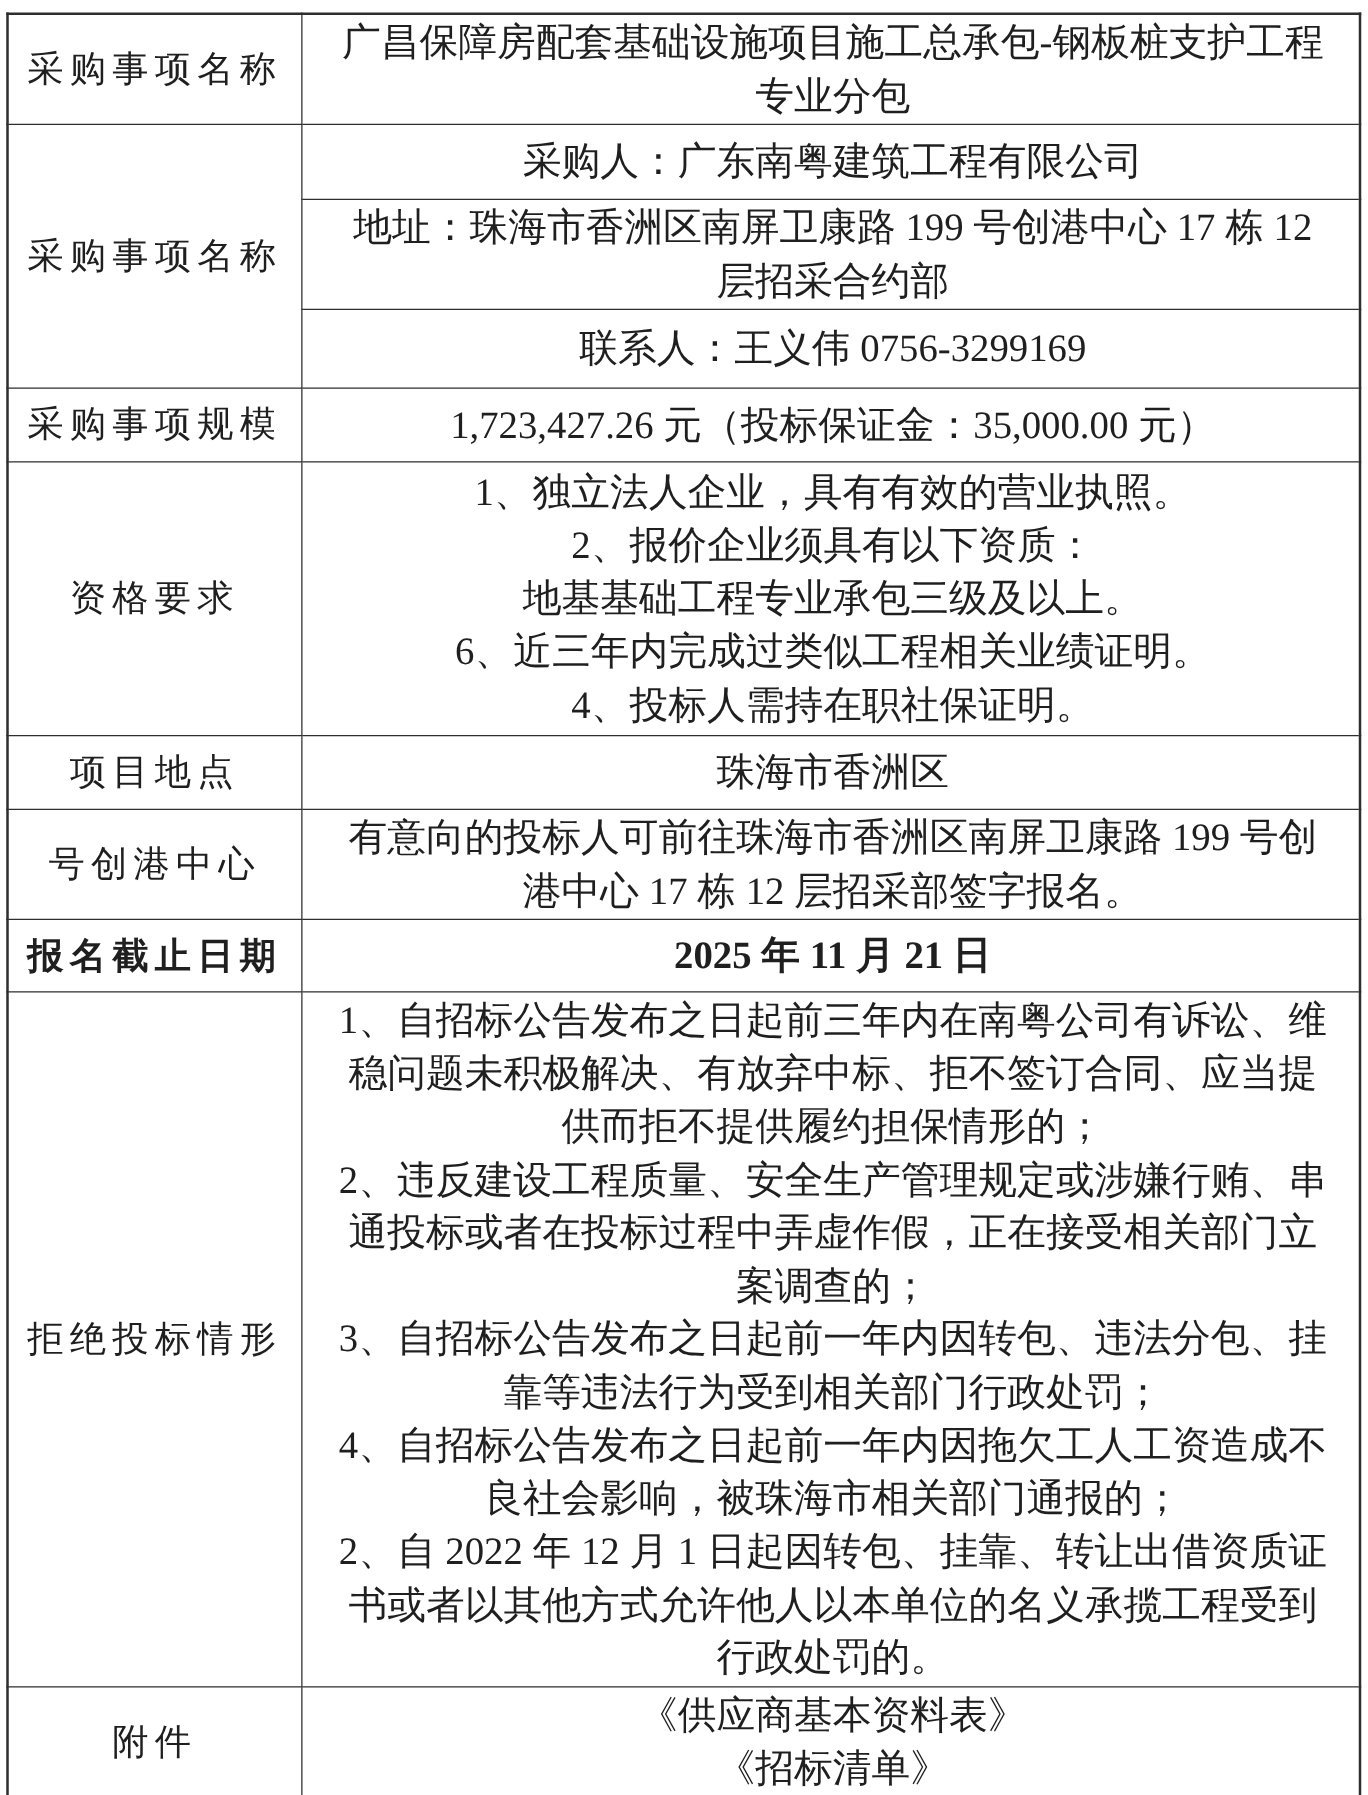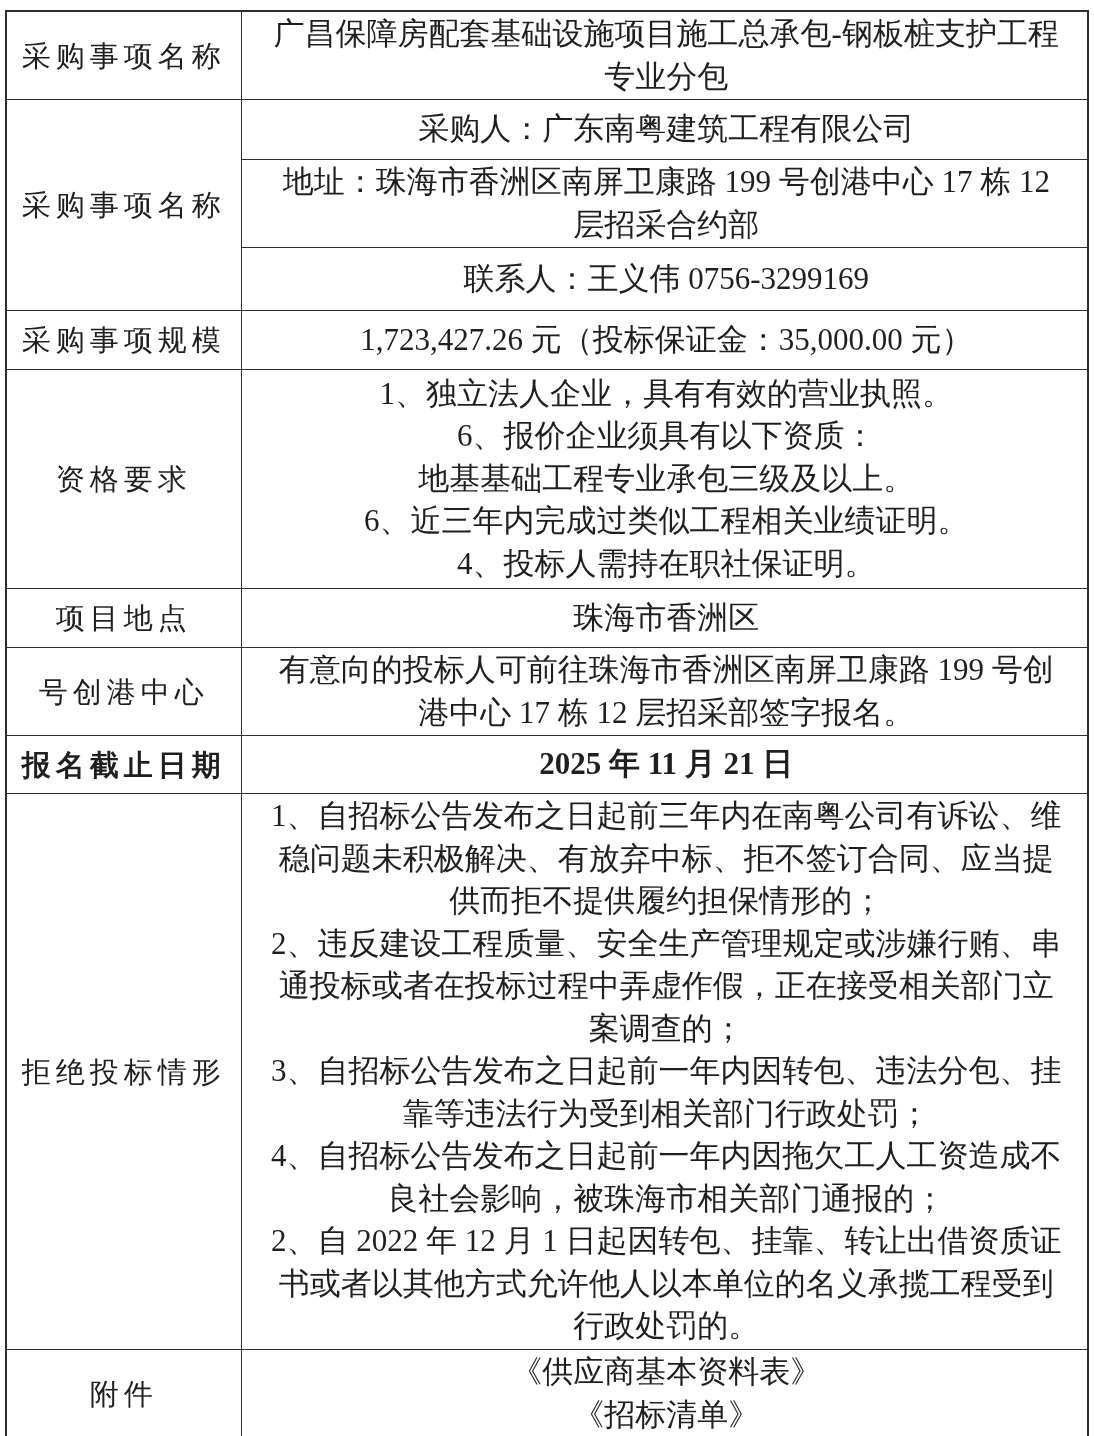--- a/index.html
+++ b/index.html
@@ -88,21 +88,21 @@
 
     <tr class="r-scale">
       <td class="label-cell">采购事项规模</td>
       <td class="value-cell">1,723,427.26 元（投标保证金：35,000.00 元）</td>
     </tr>
 
     <tr class="r-qual">
       <td class="label-cell">资格要求</td>
       <td class="value-cell">
         <div class="line">1、独立法人企业，具有有效的营业执照。</div>
-        <div class="line">6、报价企业须具有以下资质：</div>
+        <div class="line">2、报价企业须具有以下资质：</div>
         <div class="line">地基基础工程专业承包三级及以上。</div>
         <div class="line">6、近三年内完成过类似工程相关业绩证明。</div>
         <div class="line">4、投标人需持在职社保证明。</div>
       </td>
     </tr>
 
     <tr class="r-location">
       <td class="label-cell">项目地点</td>
       <td class="value-cell">珠海市香洲区</td>
     </tr>

